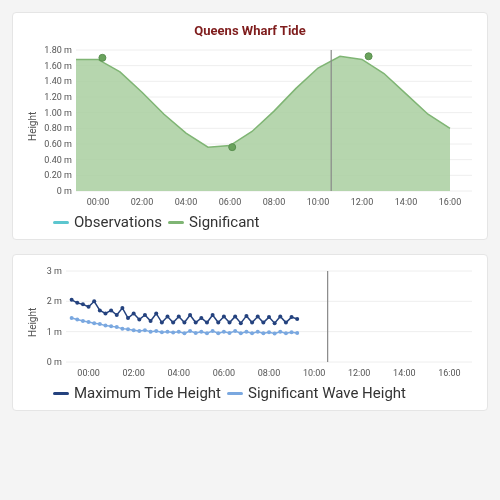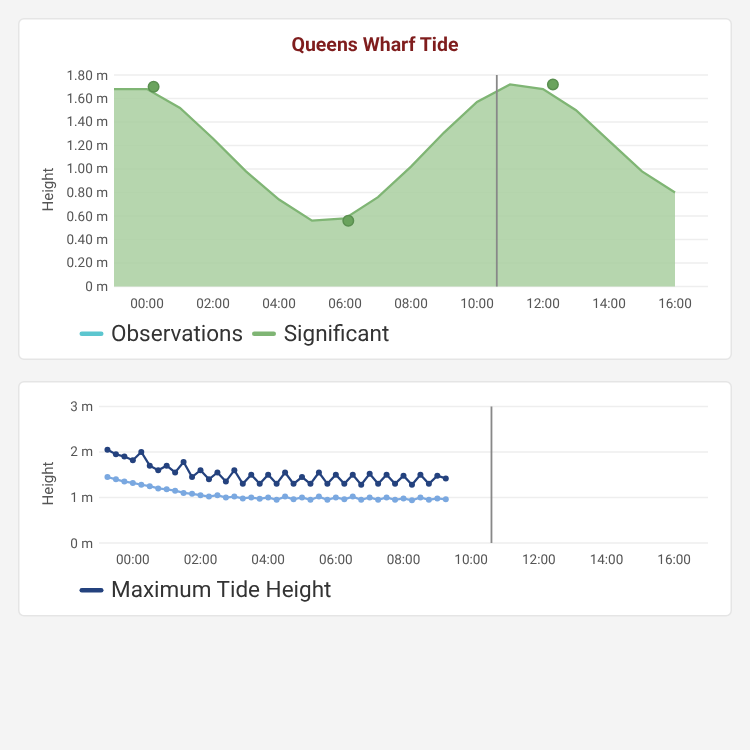--- a/index.html
+++ b/index.html
@@ -247,14 +247,18 @@
           <circle cx="253.55555555555557" cy="52.10666666666666" r="2" class="wave-max-dot"></circle>
           <circle cx="259.19444444444446" cy="53.92666666666667" r="2" class="wave-max-dot"></circle>
         </svg>
     </div>
   </div>
   <div class="legend">
     <div class="legend-item">
       <span class="swatch-line" style="background:#24427e"></span>
       <span>Maximum Tide Height</span>
     </div>
+    <div class="legend-item">
+      <span class="swatch-line" style="background:#7aa8e0"></span>
+      <span>Significant Wave Height</span>
+    </div>
   </div>
 </div>
 
 </body></html>

